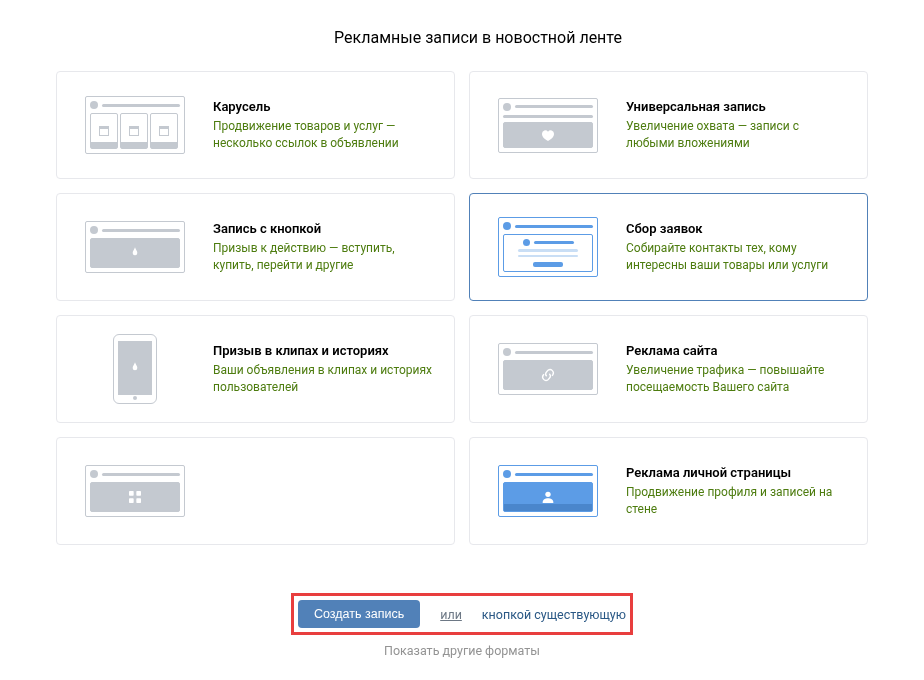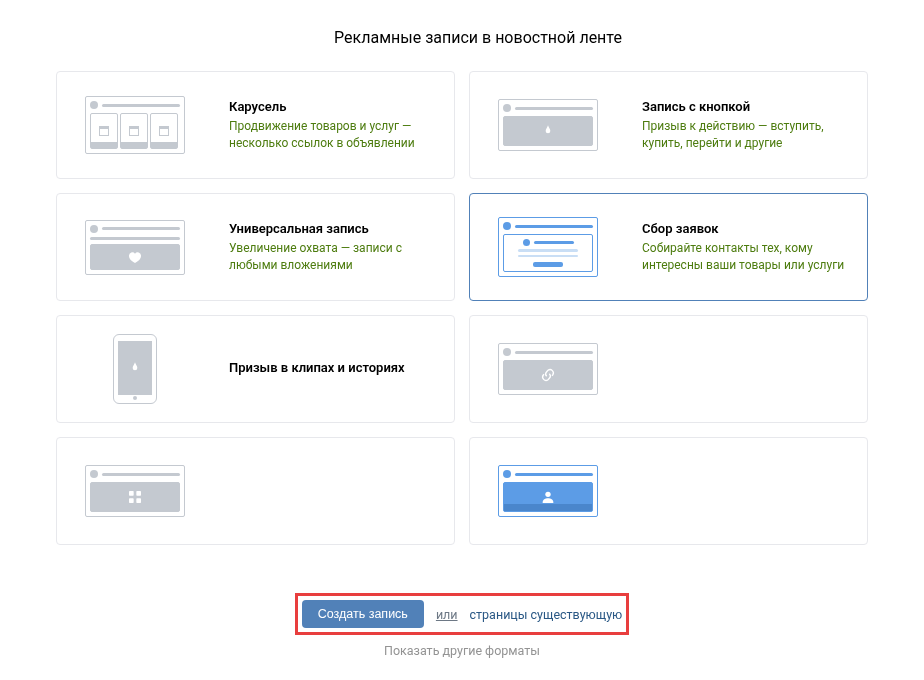--- a/index.html
+++ b/index.html
@@ -27,21 +27,20 @@
     }
     .card {
       border: 1px solid #e7e8ec;
       border-radius: 4px;
       display: flex;
       align-items: center;
       padding: 16px 18px;
       min-height: 108px;
       background: #fff;
       cursor: pointer;
-      gap: 16px;
     }
     .card.selected {
       border-color: #5181b8;
       justify-content: flex-end;
     }
     .card-thumb {
       width: 120px;
       flex-shrink: 0;
       display: flex;
       align-items: center;
@@ -158,21 +157,21 @@
     
     .bottom {
       margin-top: 48px;
       display: flex;
       flex-direction: column;
       align-items: center;
     }
     .btn-row {
       display: flex;
       align-items: center;
-      gap: 12px;
+      gap: 20px;
       border: 3px solid #e83e3e;
       padding: 4px;
     }
     .btn-primary {
       background: #5181b8;
       color: #fff;
       border: none;
       padding: 7px 16px;
       font-size: 12.5px;
       border-radius: 4px;
@@ -233,52 +232,52 @@
     </div>
   </div>
 
   <div class="card">
     <div class="card-thumb">
       <div class="tframe">
         <div class="thdr">
             <div class="tcircle"></div>
             <div class="tline"></div>
           </div>
-        <div class="tbox fill-grey">
-          <svg width="14" height="14" viewBox="0 0 24 24">
-              <path fill="#fff" d="M12 2c1 4 4 6 4 10a4 4 0 0 1-8 0c0-4 3-6 4-10z"></path>
-            </svg>
-          <div class="smallbar"></div>
-        </div>
-      </div>
-    </div>
-    <div class="card-text">
-      <div class="card-title">Запись с кнопкой</div>
-      <div class="card-desc">Призыв к действию — вступить, купить, перейти и другие</div>
-    </div>
-  </div>
-
-  <div class="card">
-    <div class="card-thumb">
-      <div class="tframe">
-        <div class="thdr">
-            <div class="tcircle"></div>
-            <div class="tline"></div>
-          </div>
         <div style="height:3px;background:#c4c9d0;margin-bottom:4px;border-radius:2px;"></div>
         <div class="tbox fill-grey" style="height:26px;">
           <svg width="16" height="16" viewBox="0 0 24 24">
               <path fill="#fff" d="M12 21c-5-3-9-6-9-11a5 5 0 0 1 9-3 5 5 0 0 1 9 3c0 5-4 8-9 11z"></path>
             </svg>
         </div>
       </div>
     </div>
     <div class="card-text">
       <div class="card-title">Универсальная запись</div>
       <div class="card-desc">Увеличение охвата — записи с любыми вложениями</div>
+    </div>
+  </div>
+
+  <div class="card">
+    <div class="card-thumb">
+      <div class="tframe">
+        <div class="thdr">
+            <div class="tcircle"></div>
+            <div class="tline"></div>
+          </div>
+        <div class="tbox fill-grey">
+          <svg width="14" height="14" viewBox="0 0 24 24">
+              <path fill="#fff" d="M12 2c1 4 4 6 4 10a4 4 0 0 1-8 0c0-4 3-6 4-10z"></path>
+            </svg>
+          <div class="smallbar"></div>
+        </div>
+      </div>
+    </div>
+    <div class="card-text">
+      <div class="card-title">Запись с кнопкой</div>
+      <div class="card-desc">Призыв к действию — вступить, купить, перейти и другие</div>
     </div>
   </div>
 
   <div class="card selected">
     <div class="card-thumb">
       <div class="tframe blue">
         <div class="thdr">
             <div class="tcircle blue"></div>
             <div class="tline blue"></div>
           </div>
@@ -304,37 +303,42 @@
       <div class="phone">
         <div class="phone-screen">
           <svg width="14" height="14" viewBox="0 0 24 24">
               <path fill="#fff" d="M12 2c1 4 4 6 4 10a4 4 0 0 1-8 0c0-4 3-6 4-10z"></path>
             </svg>
         </div>
       </div>
     </div>
     <div class="card-text">
       <div class="card-title">Призыв в клипах и историях</div>
+      <div class="card-desc">Ваши объявления в клипах и историях пользователей</div>
     </div>
   </div>
 
   <div class="card">
     <div class="card-thumb">
       <div class="tframe">
         <div class="thdr">
             <div class="tcircle"></div>
             <div class="tline"></div>
           </div>
         <div class="tbox fill-grey">
           <svg width="16" height="16" viewBox="0 0 24 24">
               <path fill="none" stroke="#fff" stroke-width="2" d="M10 14a5 5 0 0 1 0-7l2-2a5 5 0 0 1 7 7l-1 1M14 10a5 5 0 0 1 0 7l-2 2a5 5 0 0 1-7-7l1-1"></path>
             </svg>
           <div class="smallbar"></div>
         </div>
       </div>
+    </div>
+    <div class="card-text">
+      <div class="card-title">Реклама сайта</div>
+      <div class="card-desc">Увеличение трафика — повышайте посещаемость Вашего сайта</div>
     </div>
   </div>
 
   <div class="card">
     <div class="card-thumb">
       <div class="tframe">
         <div class="thdr">
             <div class="tcircle"></div>
             <div class="tline"></div>
           </div>
@@ -362,24 +366,28 @@
           </div>
         <div class="tbox fill">
           <svg width="16" height="16" viewBox="0 0 24 24">
               <circle cx="12" cy="8" r="4" fill="#fff"></circle>
               <path fill="#fff" d="M4 20c0-4 4-6 8-6s8 2 8 6v1H4z"></path>
             </svg>
           <div class="smallbar blue" style="background:#4a86cc;"></div>
         </div>
       </div>
     </div>
+    <div class="card-text">
+      <div class="card-title">Реклама личной страницы</div>
+      <div class="card-desc">Продвижение профиля и записей на стене</div>
+    </div>
   </div>
 
 </div>
 
 <div class="bottom">
   <div class="btn-row">
     <button class="btn-primary">Создать запись</button>
     <span class="or-text">или</span>
-    <span class="link">страницы существующую</span>
+    <span class="link">кнопкой существующую</span>
   </div>
   <div class="show-other">Показать другие форматы</div>
 </div>
 
 </body></html>

